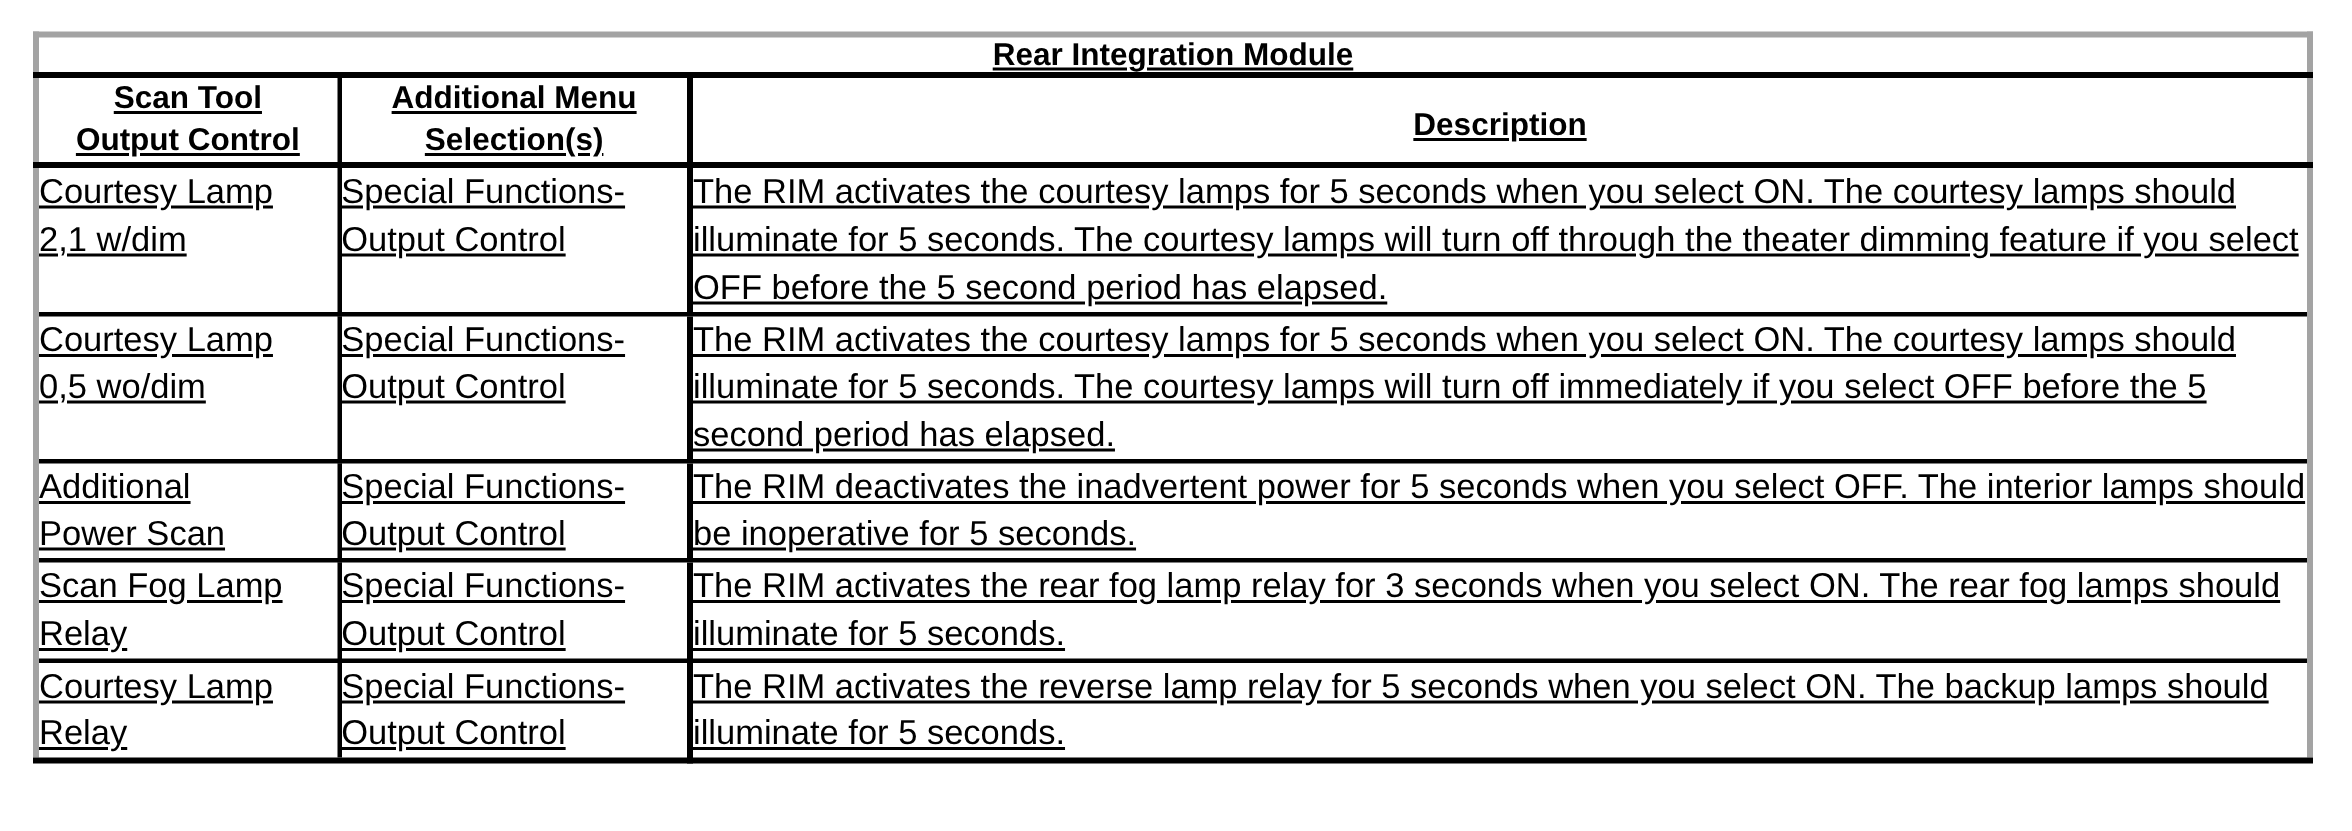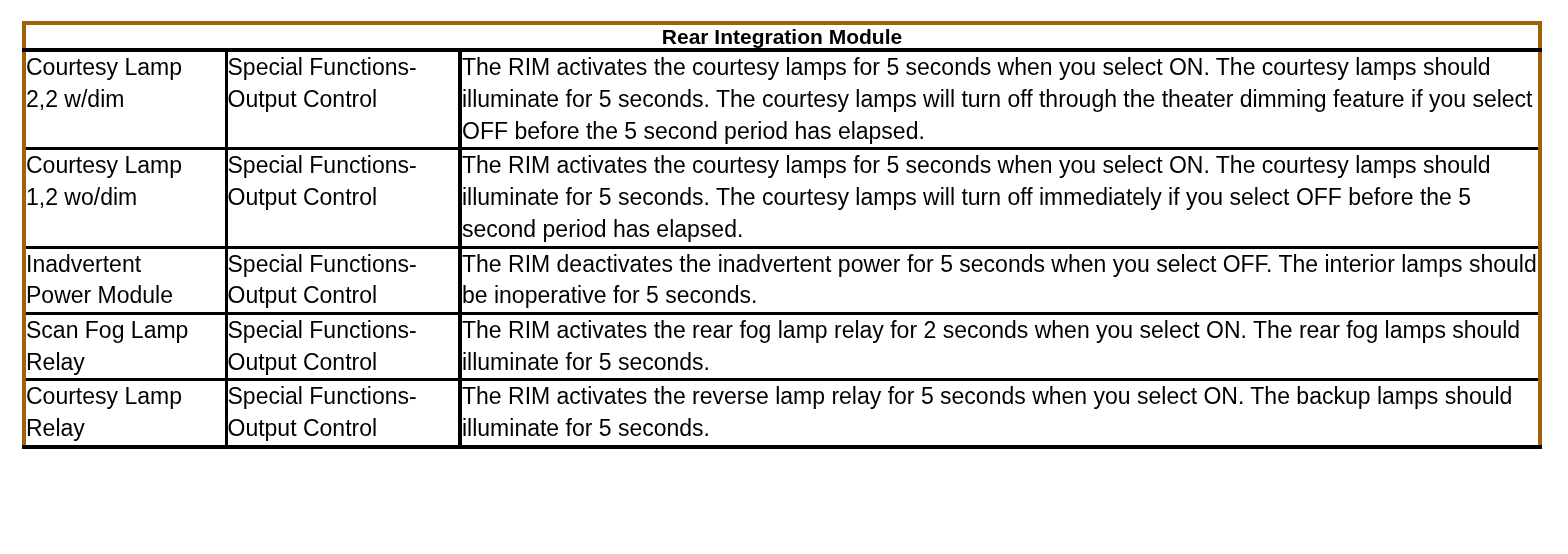--- a/index.html
+++ b/index.html
@@ -39,21 +39,22 @@
     vertical-align: top;
     background: #ffffff;
   }
   
   col.c1 { width: 202px; }
   col.c2 { width: 234px; }
   col.c3 { width: 1080px; }
 
   
   table.rim-table {
-    border: 4px solid #a16207;
+    border: 4px solid #a3a3a3;
+    text-decoration: underline;
   }
 
   .title-cell {
     text-align: center;
     font-weight: bold;
     font-size: 21px;
     line-height: 1.1;
     padding: 10px 6px 11px 6px;
     border-bottom-width: 4px !important;
   }
@@ -91,74 +92,85 @@
     <table class="rim-table">
       <colgroup>
         <col class="c1">
         <col class="c2">
         <col class="c3">
       </colgroup>
       <tbody>
         <tr>
           <td class="title-cell" colspan="3">Rear Integration Module</td>
         </tr>
+        <tr>
+          <td class="head-cell col1">
+            <span>Scan Tool</span><br>
+            <span>Output Control</span>
+          </td>
+          <td class="head-cell col2">
+            <span>Additional Menu</span><br>
+            <span>Selection(s)</span>
+          </td>
+          <td class="head-cell desc">Description</td>
+        </tr>
 
         <tr class="data-row">
           <td class="cell col1">
             <span>Courtesy Lamp</span><br>
-            <span>2,2 w/dim</span>
+            <span>2,1 w/dim</span>
           </td>
           <td class="cell col2">
             <span>Special Functions-</span><br>
             <span>Output Control</span>
           </td>
           <td class="cell">
             <span class="desc-text">The RIM activates the courtesy lamps for 5 seconds when you select ON. The courtesy lamps should illuminate for 5 seconds. The courtesy lamps will turn off through the theater dimming feature if you select OFF before the 5 second period has elapsed.</span>
           </td>
         </tr>
 
         <tr class="data-row">
           <td class="cell col1">
             <span>Courtesy Lamp</span><br>
-            <span>1,2 wo/dim</span>
+            <span>0,5 wo/dim</span>
           </td>
           <td class="cell col2">
             <span>Special Functions-</span><br>
             <span>Output Control</span>
           </td>
           <td class="cell">
             <span class="desc-text">The RIM activates the courtesy lamps for 5 seconds when you select ON. The courtesy lamps should illuminate for 5 seconds. The courtesy lamps will turn off immediately if you select OFF before the 5 second period has elapsed.</span>
           </td>
         </tr>
 
         <tr class="data-row">
           <td class="cell col1">
-            <span>Inadvertent</span><br>
-            <span>Power Module</span>
+            <span>Additional</span><br>
+            <span>Power Scan</span>
           </td>
           <td class="cell col2">
             <span>Special Functions-</span><br>
             <span>Output Control</span>
           </td>
           <td class="cell">
             <span class="desc-text">The RIM deactivates the inadvertent power for 5 seconds when you select OFF. The interior lamps should be inoperative for 5 seconds.</span>
           </td>
         </tr>
 
         <tr class="data-row">
           <td class="cell col1">
             <span>Scan Fog Lamp</span><br>
             <span>Relay</span>
           </td>
           <td class="cell col2">
             <span>Special Functions-</span><br>
             <span>Output Control</span>
           </td>
           <td class="cell">
-            <span class="desc-text">The RIM activates the rear fog lamp relay for 2 seconds when you select ON. The rear fog lamps should illuminate for 5 seconds.</span>
+            <span class="desc-text">The RIM activates the rear fog lamp relay for 3 seconds when you select ON. The rear fog lamps should illuminate for 5 seconds.</span>
           </td>
         </tr>
 
         <tr class="data-row last">
           <td class="cell col1">
             <span>Courtesy Lamp</span><br>
             <span>Relay</span>
           </td>
           <td class="cell col2">
             <span>Special Functions-</span><br>

